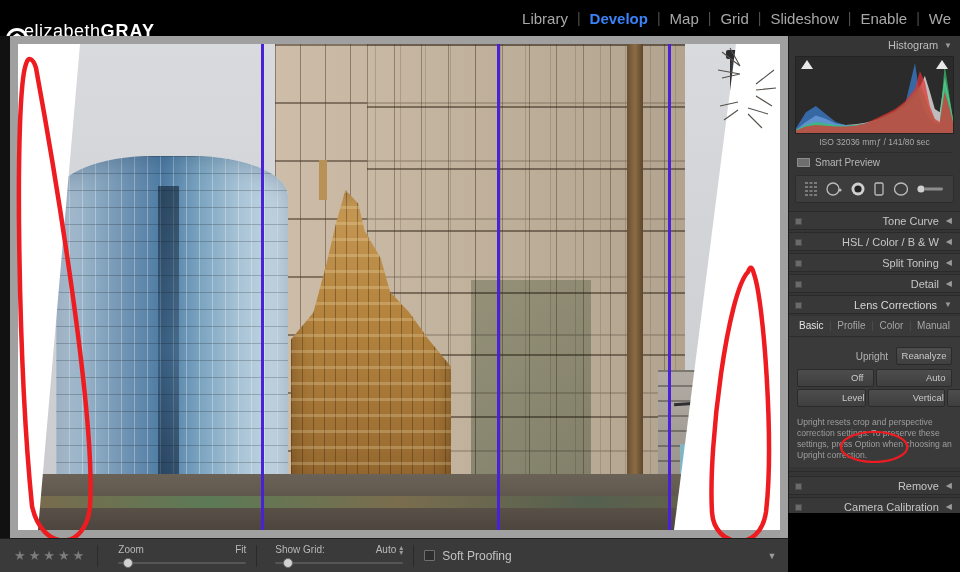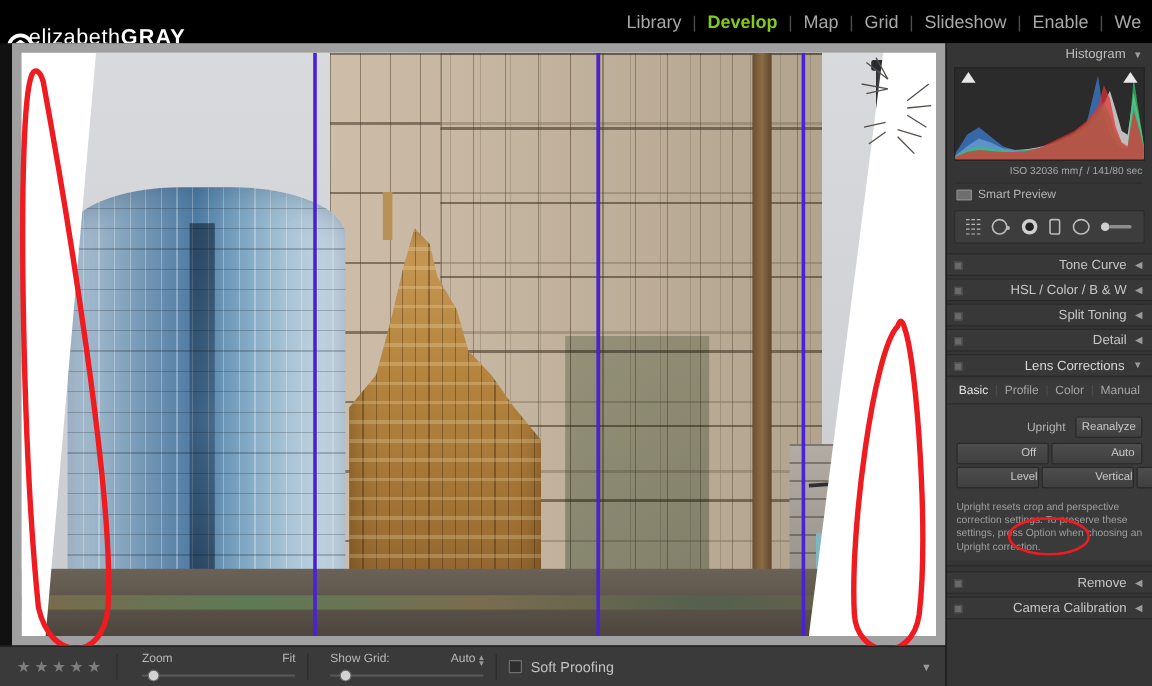--- a/index.html
+++ b/index.html
@@ -37,21 +37,21 @@
   .logo-line2 {
     font-size: 7.5px; color: #cfcfcf; letter-spacing: 4.2px;
     line-height: 9px; padding-left: 2px;
   }
   .modules {
     position: absolute; right: 0; top: 0; height: 36px;
     display: flex; align-items: center; gap: 0;
     font-size: 15px; color: #a8a8a8; padding-right: 0;
   }
   .module { padding: 0 9px; cursor: default; white-space: nowrap; }
-  .module.active { color: #84cc16; font-weight: bold; }
+  .module.active { color: #3b82f6; font-weight: bold; }
   .module-sep { color: #4e4e4e; font-size: 14px; }
 
   
   .canvas-wrap {
     position: absolute; left: 0; top: 36px; width: 788px; height: 502px;
     background: #111; padding: 0;
   }
   .canvas {
     position: absolute; left: 10px; top: 0; width: 778px; height: 502px;
     background: #a0a0a0;
@@ -212,42 +212,42 @@
   }
   .sp-label { margin-left: 7px; font-size: 12px; color: #c2c2c2; }
   .tb-chevron {
     position: absolute; right: 8px; top: 9px; width: 16px; height: 16px;
     display: flex; align-items: center; justify-content: center;
     color: #9a9a9a; font-size: 9px;
   }
 
   
   .rpanel {
-    position: absolute; left: 788px; top: 36px; width: 172px; height: 536px;
+    position: absolute; left: 788px; top: 36px; width: 172px; height: 477px;
     background: #353535; border-left: 1px solid #1c1c1c;
     overflow: hidden;
   }
   .panel-head {
     height: 18px; display: flex; align-items: center; justify-content: flex-end;
     padding-right: 8px; color: #bdbdbd; font-size: 11px;
     background: #353535;
   }
   .panel-head .tri { margin-left: 6px; font-size: 8px; color: #9c9c9c; }
 
   .histo-box {
     margin: 2px 6px 0 6px; height: 78px; background: #2b2b2b;
     border: 1px solid #232323; position: relative; overflow: hidden;
   }
   .clip-tri {
     position: absolute; top: 3px; width: 0; height: 0;
     border-left: 6px solid transparent; border-right: 6px solid transparent;
     border-bottom: 9px solid #e8e8e8;
   }
   .meta {
-    display: flex; justify-content: flex-end;
+    display: flex; justify-content: center;
     margin: 3px 8px 0 8px; font-size: 8.5px; color: #a9a9a9;
   }
   .smartprev {
     display: flex; align-items: center; margin: 5px 8px 0 8px;
     border-top: 1px solid #2c2c2c; padding-top: 4px;
     font-size: 10px; color: #b6b6b6;
   }
   .sp-icon {
     width: 13px; height: 9px; background: #6e6e6e; border-radius: 1px; margin-right: 5px;
     box-shadow: inset 0 0 0 1px #8c8c8c;

